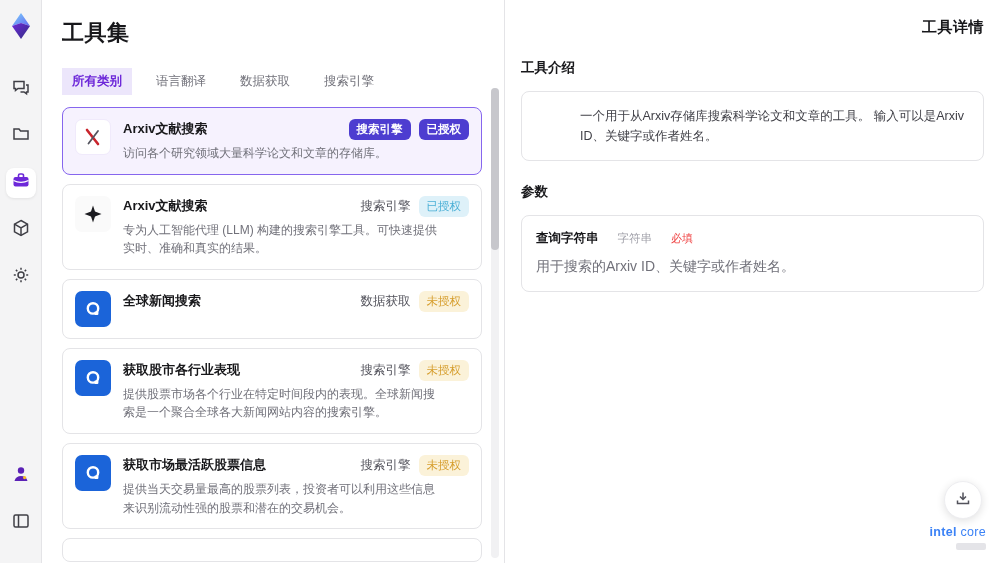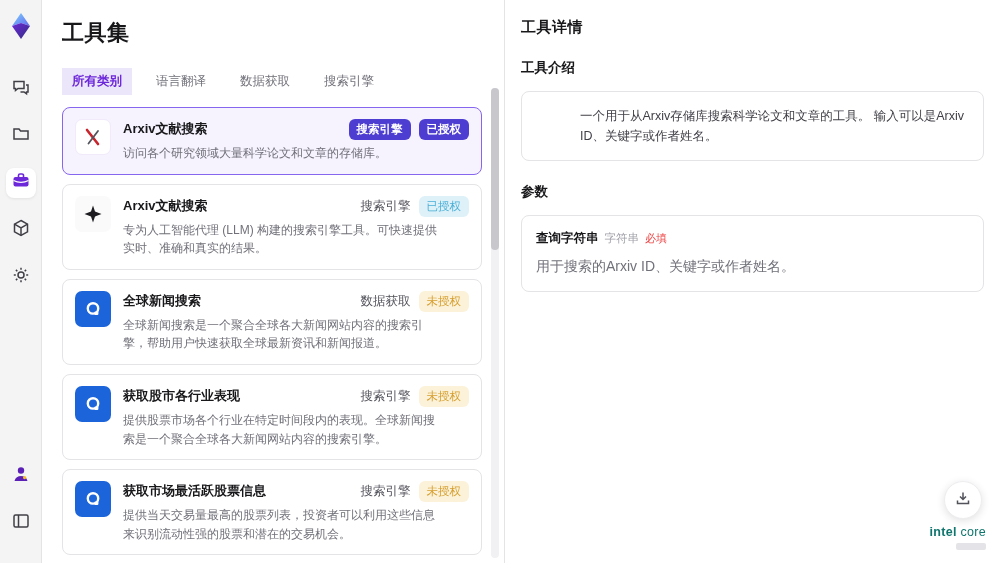--- a/index.html
+++ b/index.html
@@ -44,35 +44,35 @@
   .auth-blue { font-size:11.5px; color:#4cb0d6; background:#def1f9; border-radius:6px; padding:3px 8px; }
   .auth-yellow { font-size:11.5px; color:#d69e2e; background:#fbf2d9; border-radius:6px; padding:3px 8px; }
   .tool-desc { font-size:12px; color:#71717a; line-height:1.55; margin-top:4px; max-width:318px; }
 
   
   .scrollbar { position:absolute; top:88px; right:5px; width:8px; height:470px; background:#f1f1f3; border-radius:4px; }
   .scroll-thumb { position:absolute; top:0; left:0; width:8px; height:162px; background:#c7c7cc; border-radius:4px; }
 
   
   .details-panel { flex:1; height:563px; padding:18px 16px 0 16px; position:relative; }
-  .details-title { font-size:15px; font-weight:bold; letter-spacing:.5px; }
+  .details-title { font-size:15px; font-weight:bold; letter-spacing:.5px;text-align:right; }
   .section-heading { font-size:13.5px; font-weight:bold; margin-top:22px; margin-bottom:14px; }
   .info-box { border:1px solid #e4e4e7; border-radius:8px; background:#fff; padding:14px; }
   .intro-text { font-size:12.5px; color:#3f3f46; line-height:1.6;margin-left:44px; }
-  .param-head { display:flex; align-items:baseline; gap:6px; }
+  .param-head { display:flex; align-items:baseline; gap:19px; }
   .param-name { font-size:12.5px; font-weight:bold; color:#18181b; }
   .param-type { font-size:11.5px; color:#a1a1aa; }
   .param-required { font-size:11px; color:#ef4444; }
   .param-desc { font-size:14px; color:#71717a; margin-top:9px; line-height:1.5; }
 
   
   .download-fab { position:fixed; right:18px; bottom:44px; width:38px; height:38px; border-radius:50%;
     background:#fff; border:1px solid #ededf0; box-shadow:0 2px 8px rgba(0,0,0,.12);
     display:flex; align-items:center; justify-content:center; cursor:pointer; }
-  .brand { position:fixed; right:14px; bottom:10px; text-align:right; color:#0f766e;
+  .brand { position:fixed; right:14px; bottom:10px; text-align:right; color:#3b82f6;
     font-size:12.5px; letter-spacing:.3px; }
   .brand .b1 { font-weight:bold; }
   .brand-sub { display:inline-block; width:30px; height:7px; background:#e4e4e8; border-radius:2px; margin-top:2px; }
 </style>
 </head>
 <body>
 
 <div class="app">
 
   <aside class="rail">
@@ -202,21 +202,20 @@
             </svg>
           </div>
           <div class="tool-body">
             <div class="tool-top">
               <span class="tool-name">全球新闻搜索</span>
               <span class="tool-tags">
                 <span class="cat">数据获取</span>
                 <span class="auth-yellow">未授权</span>
               </span>
             </div>
-            <div class="tool-desc">全球新闻搜索是一个聚合全球各大新闻网站内容的搜索引擎，帮助用户快速获取全球最新资讯和新闻报道。</div>
           </div>
         </div>
         <div class="tool-card">
           <div class="tool-icon icon-quark">
             <svg width="22" height="22" viewBox="0 0 22 22" fill="none">
               <circle cx="11" cy="10.4" r="5.2" stroke="#ffffff" stroke-width="2.4"></circle>
               <rect x="12.4" y="13.6" width="4" height="3.4" rx="1" fill="#ffffff"></rect>
             </svg>
           </div>
           <div class="tool-body">

